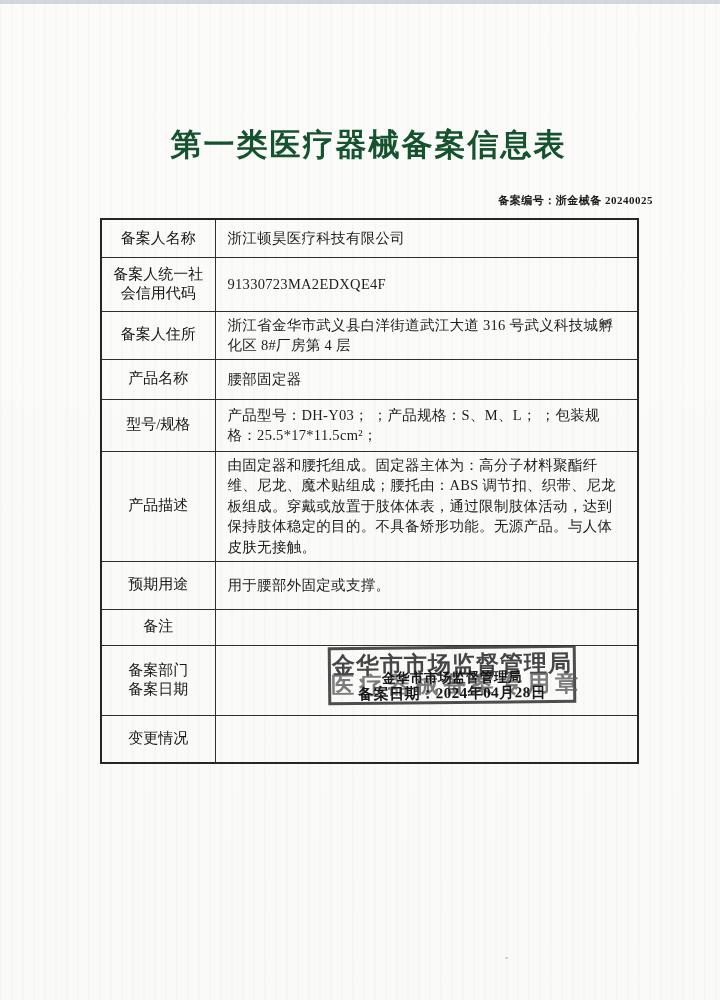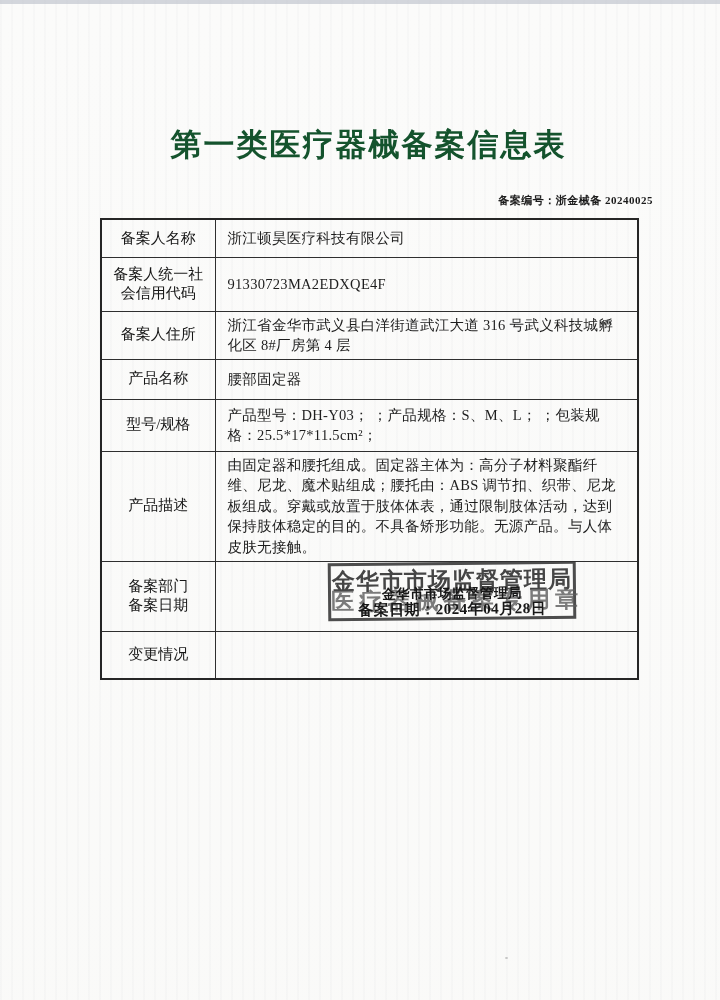--- a/index.html
+++ b/index.html
@@ -142,20 +142,28 @@
     <td class="value">腰部固定器</td>
   </tr>
   <tr class="r6">
     <td class="label">型号/规格</td>
     <td class="value">产品型号：DH-Y03；  ；产品规格：S、M、L； ；包装规格：25.5*17*11.5cm²；</td>
   </tr>
   <tr class="r7">
     <td class="label">产品描述</td>
     <td class="value">由固定器和腰托组成。固定器主体为：高分子材料聚酯纤维、尼龙、魔术贴组成；腰托由：ABS 调节扣、织带、尼龙板组成。穿戴或放置于肢体体表，通过限制肢体活动，达到保持肢体稳定的目的。不具备矫形功能。无源产品。与人体皮肤无接触。</td>
   </tr>
+  <tr class="r8">
+    <td class="label">预期用途</td>
+    <td class="value">用于腰部外固定或支撑。</td>
+  </tr>
+  <tr class="r9">
+    <td class="label">备注</td>
+    <td class="value"></td>
+  </tr>
   <tr class="r10">
     <td class="label">备案部门
 备案日期</td>
     <td class="value">
       <div class="stamp-wrap">
         <div class="stamp-l1">金华市市场监督管理局</div>
         <div class="stamp-l2">医疗器械备案专用章</div>
         <div class="stamp-typed">
           <div class="t1">金华市市场监督管理局</div>
           <div class="t2">备案日期：2024年04月28日</div>

